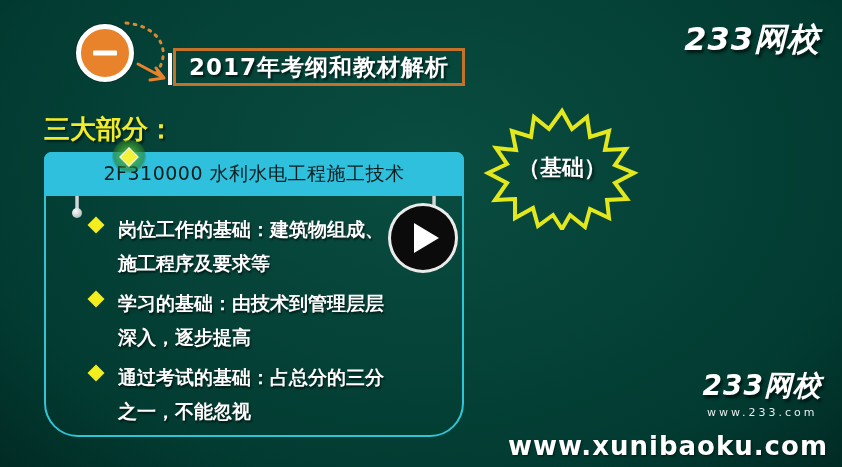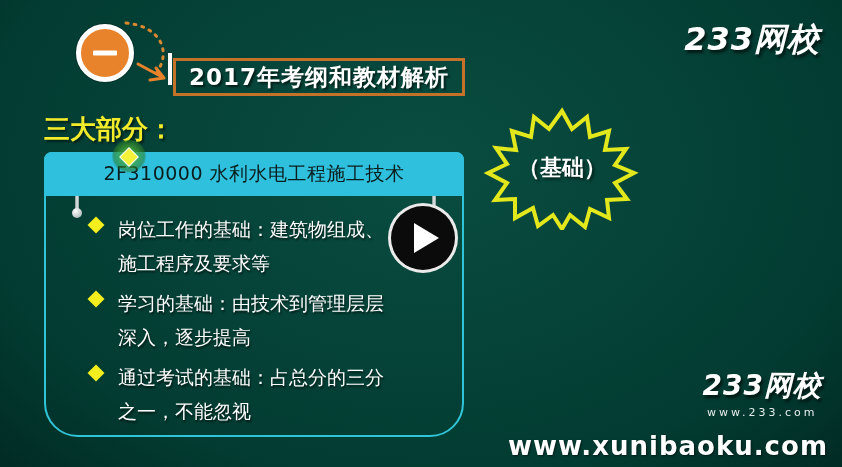--- a/index.html
+++ b/index.html
@@ -23,21 +23,21 @@
     border:5px solid #ffffff;
     box-shadow:0 0 0 1px rgba(0,0,0,.2);
   }
   #circle-badge .inner{
     position:absolute; left:50%; top:50%; transform:translate(-50%,-50%);
     width:24px; height:5px; background:#ffffff; border-radius:1px;
   }
   #arc-arrow{ position:absolute; left:108px; top:18px; width:82px; height:76px; }
 
   #title-box{
-    position:absolute; left:173px; top:58px; width:292px; height:38px;
+    position:absolute; left:173px; top:48px; width:292px; height:38px;
     border:3px solid #c4712a;
     display:flex; align-items:center; justify-content:center;
   }
   #title-box .txt{
     color:#ffffff; font-size:23px; font-weight:bold; letter-spacing:1px;
     text-shadow:2px 2px 2px rgba(0,0,0,.55);
     white-space:nowrap;
   }
   #tick-left{
     position:absolute; left:168px; top:53px; width:4px; height:32px; background:#ffffff;
@@ -89,21 +89,21 @@
 
   
   #bullets{
     position:absolute; left:44px; top:58px; width:370px;
   }
   .bullet{ position:relative; margin-bottom:6px; }
   .bullet .dia{
     position:absolute; left:0; top:7px; width:12px; height:12px;
     background:#f4ee1e; transform:rotate(45deg);
   }
-  .bullet .lines{ padding-left:28px; }
+  .bullet .lines{ padding-left:28px;font-weight:bold; }
   .bullet .line{
     color:#ffffff; font-size:19px; line-height:34px;
     text-shadow:1px 2px 2px rgba(0,0,0,.6);
     white-space:nowrap;
   }
 
   
   #starburst{
     position:absolute; left:477px; top:105px; width:170px; height:125px;
   }

